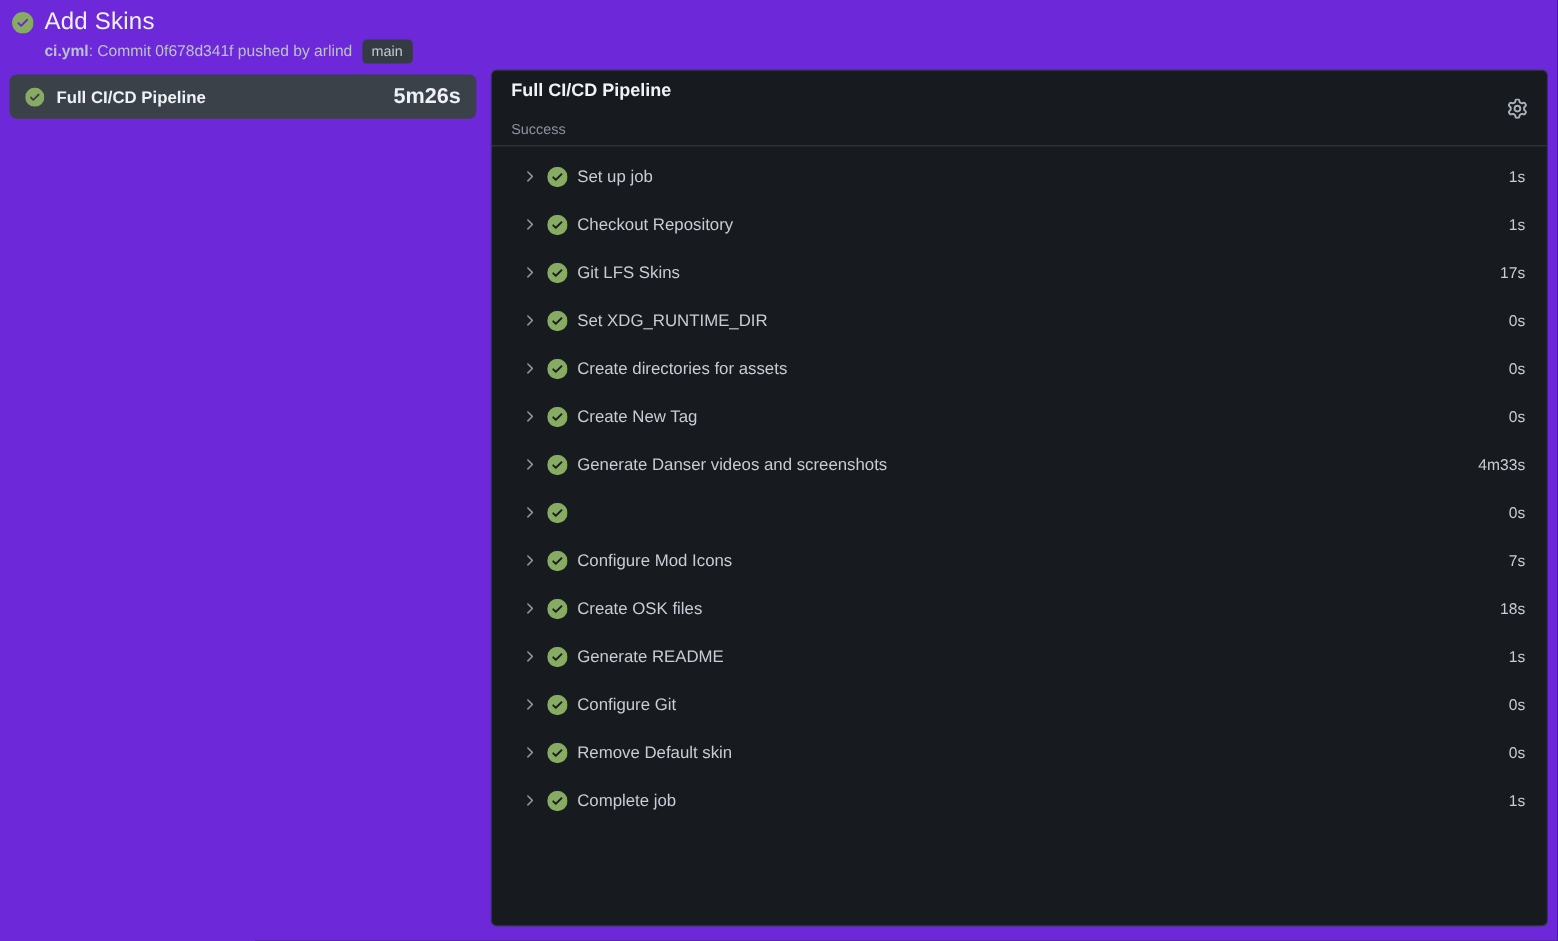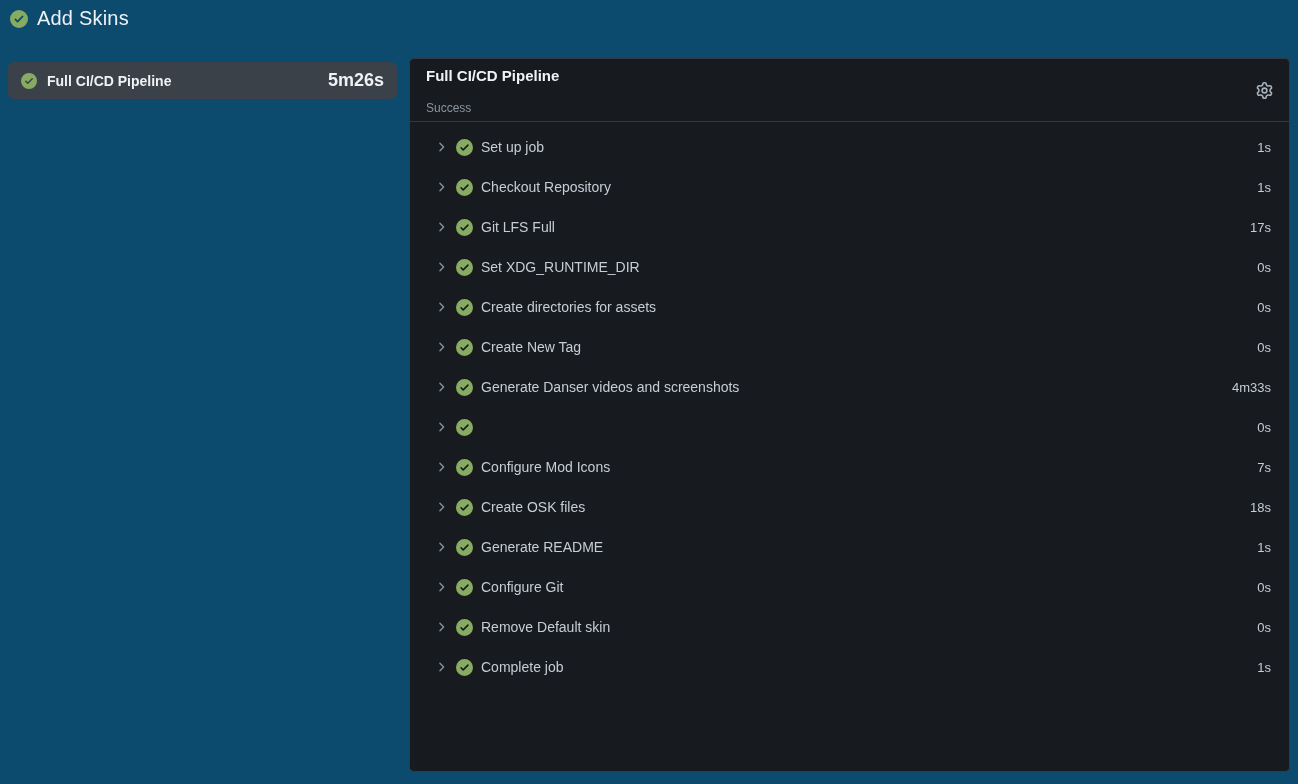--- a/index.html
+++ b/index.html
@@ -3,21 +3,21 @@
 <meta charset="utf-8">
 <style>
   * { box-sizing: border-box; }
   html, body { margin: 0; padding: 0; }
   body {
     width: 1298px; height: 784px;
     background: #14171b;
     font-family: "Liberation Sans", sans-serif;
     overflow: hidden;
   }
-  .app { position: relative; width: 1298px; height: 784px; background: #0c4a6e; }
+  .app { position: relative; width: 1298px; height: 784px; background: #6d28d9; }
 
   
   .run-header { position: absolute; top: 6px; left: 10px; display: flex; gap: 9px; }
   .status-icon svg { display: block; }
   .run-header .big-status { margin-top: 4px; }
   .run-title {
     margin: 0; font-size: 20px; font-weight: 500; color: #eef2f6; line-height: 24px;
     letter-spacing: .2px;
   }
   .run-subtitle {
@@ -84,20 +84,25 @@
 <div class="app">
 
   <header class="run-header">
     <span class="status-icon big-status">
       <svg viewBox="0 0 16 16" width="18" height="18" fill="#87ab63">
           <use href="#p-check-circle"></use>
         </svg>
     </span>
     <div>
       <h1 class="run-title">Add Skins</h1>
+      <div class="run-subtitle">
+        <span class="wf-file">ci.yml</span>
+          <span>: Commit 0f678d341f pushed by arlind</span>
+        <span class="branch-badge">main</span>
+      </div>
     </div>
   </header>
 
   <div class="job-item">
     <span class="status-icon">
       <svg viewBox="0 0 16 16" width="16" height="16" fill="#87ab63">
           <use href="#p-check-circle"></use>
         </svg>
     </span>
     <span class="job-name">Full CI/CD Pipeline</span>
@@ -155,21 +160,21 @@
           <span class="chev">
             <svg viewBox="0 0 16 16">
               <use href="#p-chevron"></use>
             </svg>
           </span>
           <span class="status-icon">
             <svg viewBox="0 0 16 16" width="17" height="17" fill="#87ab63">
               <use href="#p-check-circle"></use>
             </svg>
           </span>
-          <span class="step-name">Git LFS Full</span>
+          <span class="step-name">Git LFS Skins</span>
           <span class="step-duration">17s</span>
         </div>
 
         <div class="step-row">
           <span class="chev">
             <svg viewBox="0 0 16 16">
               <use href="#p-chevron"></use>
             </svg>
           </span>
           <span class="status-icon">

